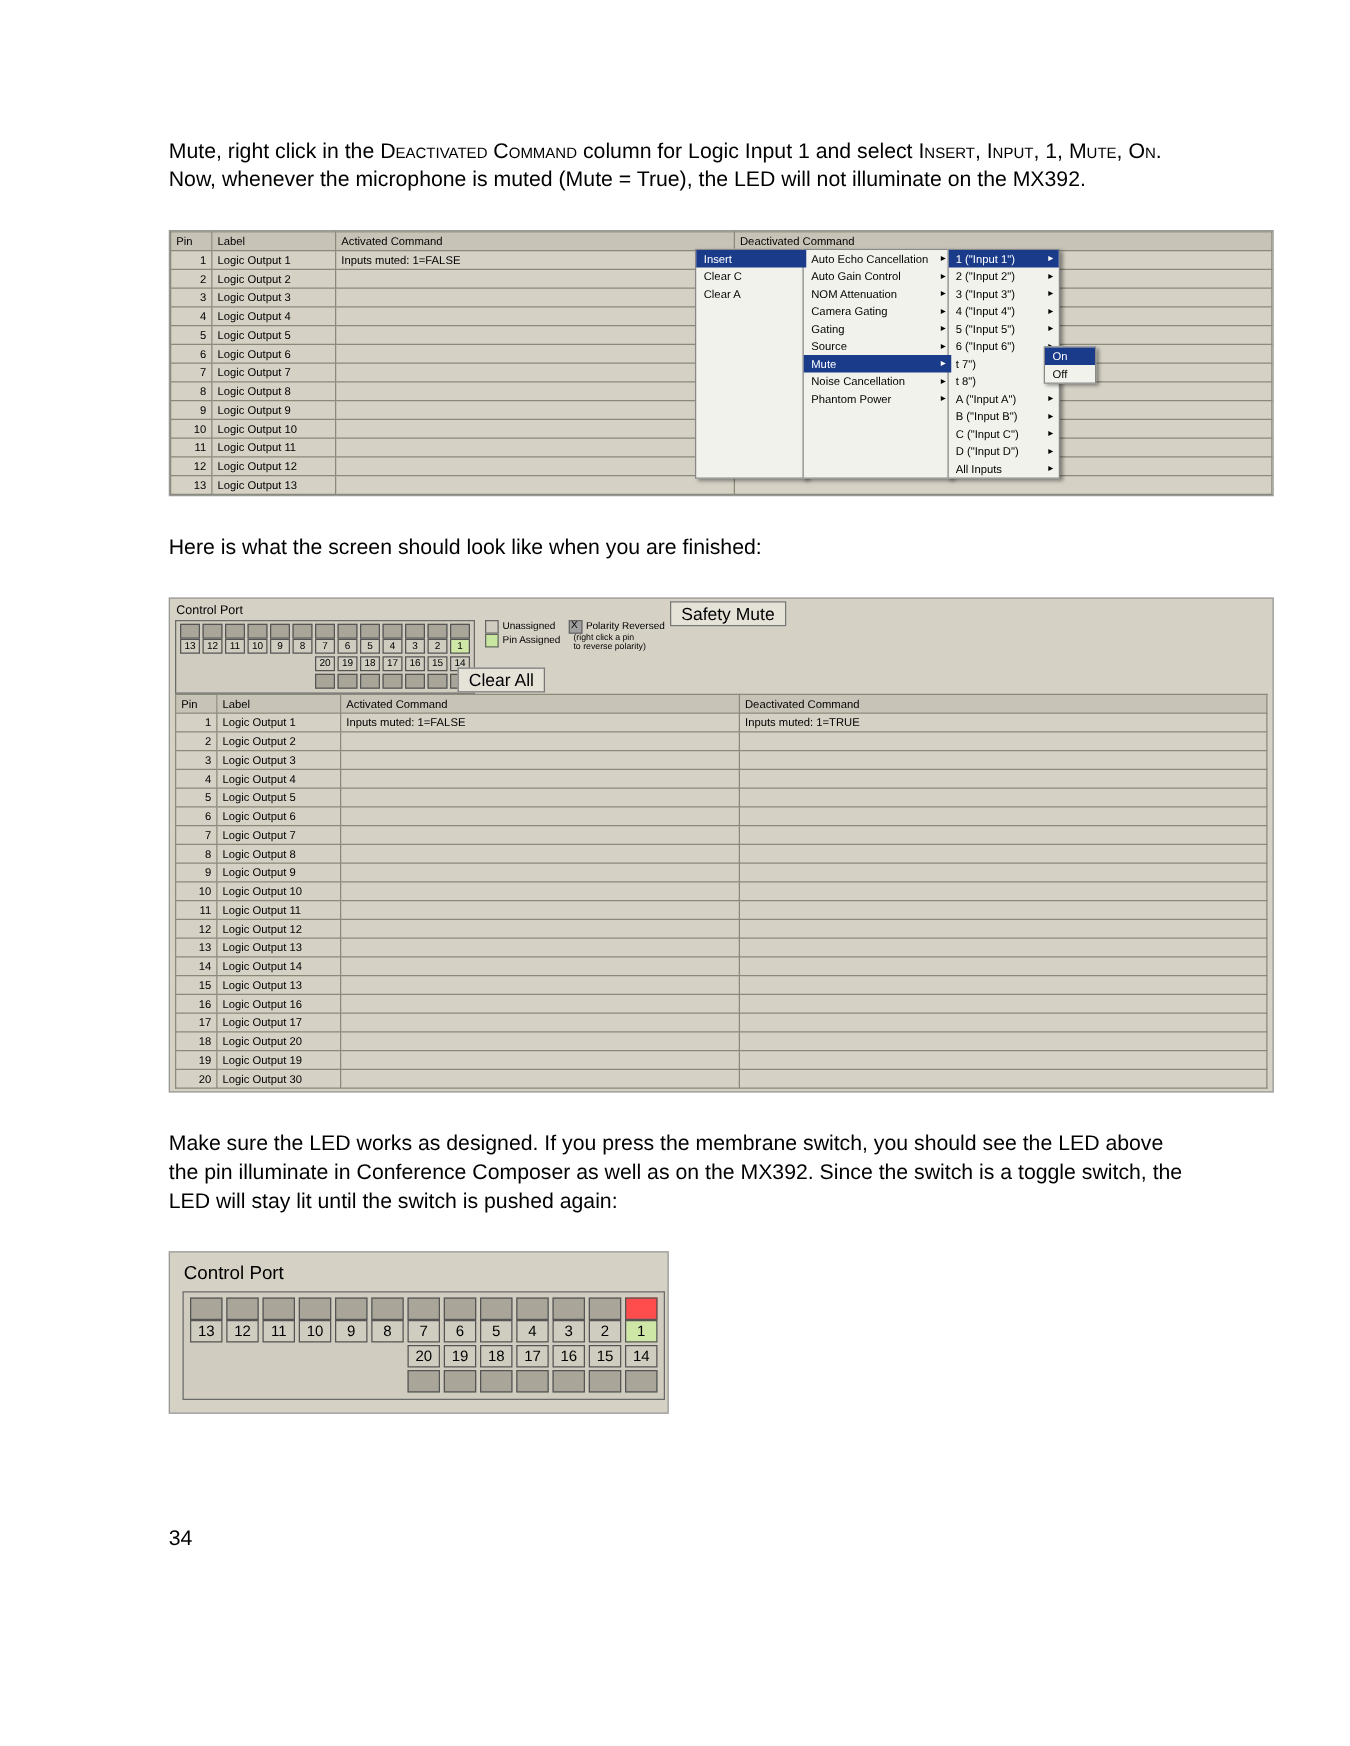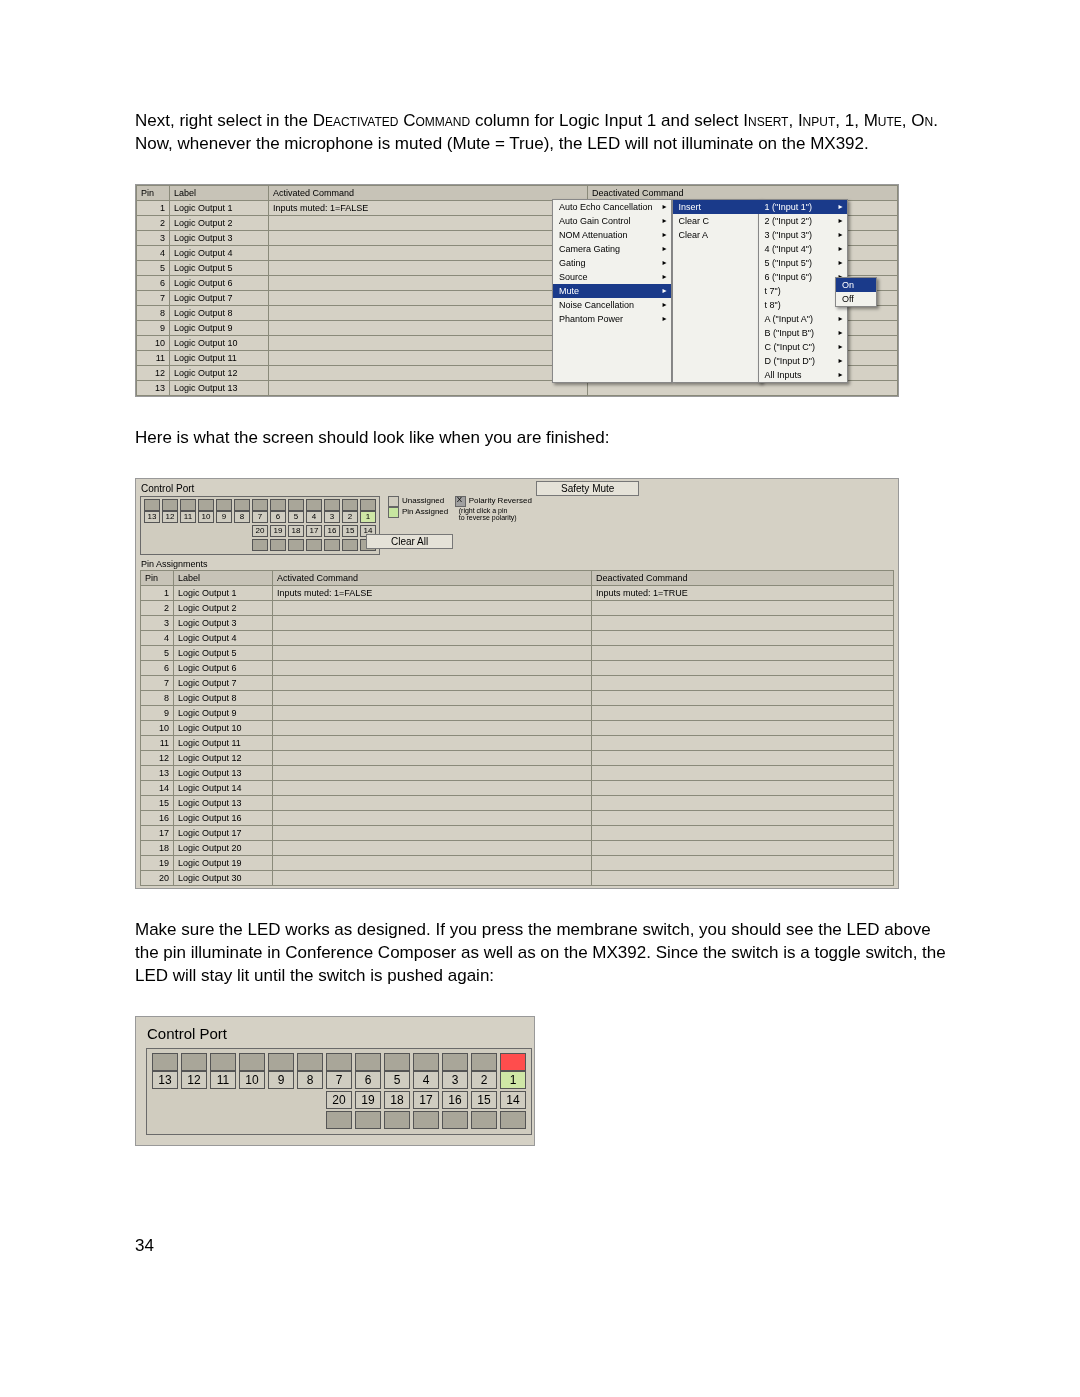--- a/index.html
+++ b/index.html
@@ -12,21 +12,21 @@
     color:#000;
     font-size:17px;
   }
   p.body-text { margin:0 0 28px 0; line-height:1.35; }
   .sc { font-variant:small-caps; }
   
   .panel {
     background:#d5d1c5;
     border:1px solid #999;
     margin:0 0 30px 0;
-    width:764px;
+    width:884px;
     font-family:"Tahoma","MS Sans Serif",sans-serif;
     font-size:9px;
     color:#000;
     box-sizing:border-box;
     position:relative;
   }
   
   table.pins { border-collapse:collapse; width:100%; table-layout:fixed; background:#d5d1c5;}
   table.pins th, table.pins td {
     border:1px solid #8a8a7a;
@@ -87,21 +87,21 @@
   }
   .legend { margin-left:8px; font-size:8px;}
   .legend .row{display:flex; align-items:flex-start; gap:3px; height:11px;}
   .swatch{width:9px;height:9px;border:1px solid #666;}
   .sw-un{background:#d0ccbf;}
   .sw-as{background:#c7e6a0;}
   .sw-pol{background:#a0a0a0; position:relative;}
   .sw-pol::after{content:"X"; position:absolute; left:1px; top:-2px; font-size:8px;}
   .btn{
     border:1px solid #777; background:#e5e2d8;
-    font-size:10px; padding:1px 24px; display:inline-block; cursor:default;
+    font-size:14px; padding:1px 8px; display:inline-block; cursor:default;
   }
   .safety{ position:absolute; top:2px; left:400px;}
   .clearall{ position:absolute; top:55px; left:230px;}
   #panel2 .pa-label{ font-size:9px; margin:4px 0 1px 1px;}
   table.pins.finished th.act, table.pins.finished td.act { width:310px; }
   table.pins.finished td.deact { }
   
   #panel3{
     width:400px;
     padding:8px 10px 10px 10px;
@@ -114,21 +114,21 @@
     width:24px; height:16px; line-height:16px; font-size:12px;
   }
   #panel3 .pin{ border-width:1px;}
   #panel3 .led.on{ background:#ff4d4d;}
   .pagenum{ text-align:left; font-size:17px; margin-top:90px;}
 </style>
 </head>
 <body>
 
 <p class="body-text">
-  <span>Next, right select in the </span><span class="sc">Deactivated Command</span><span> column for Logic Input 1 and select </span><span class="sc">Insert, Input, </span><span class="sc">1, Mute, On</span><span>.  Now, whenever the microphone is muted (Mute = True), the LED will not illuminate on the MX392.</span>
+  <span>Mute, right click in the </span><span class="sc">Deactivated Command</span><span> column for Logic Input 1 and select </span><span class="sc">Insert, Input, </span><span class="sc">1, Mute, On</span><span>.  Now, whenever the microphone is muted (Mute = True), the LED will not illuminate on the MX392.</span>
 </p>
 
 <div id="panel1" class="panel">
   <table class="pins">
     <thead>
         <tr>
       <th style="width:24px">Pin</th>
       <th style="width:90px">Label</th>
       <th class="act">Activated Command</th>
       <th>Deactivated Command</th>
@@ -209,35 +209,35 @@
         </tr>
         <tr>
           <td class="num">13</td>
           <td class="lab">Logic Output 13</td>
           <td class="act"></td>
           <td></td>
         </tr>
       </tbody>
   </table>
   <div class="menus">
+    <div class="menu" id="m1">
+        <div class="mi hl">Insert</div>
+        <div class="mi">Clear C</div>
+        <div class="mi">Clear A</div>
+      </div>
     <div class="menu menu2" id="m2">
         <div class="mi arrow">Auto Echo Cancellation</div>
         <div class="mi arrow">Auto Gain Control</div>
         <div class="mi arrow">NOM Attenuation</div>
         <div class="mi arrow">Camera Gating</div>
         <div class="mi arrow">Gating</div>
         <div class="mi arrow">Source</div>
         <div class="mi arrow hl">Mute</div>
         <div class="mi arrow">Noise Cancellation</div>
         <div class="mi arrow">Phantom Power</div>
-      </div>
-    <div class="menu" id="m1">
-        <div class="mi hl">Insert</div>
-        <div class="mi">Clear C</div>
-        <div class="mi">Clear A</div>
       </div>
     <div class="menu menu2" id="m3">
         <div class="mi arrow hl">1 ("Input 1")</div>
         <div class="mi arrow">2 ("Input 2")</div>
         <div class="mi arrow">3 ("Input 3")</div>
         <div class="mi arrow">4 ("Input 4")</div>
         <div class="mi arrow">5 ("Input 5")</div>
         <div class="mi arrow">6 ("Input 6")</div>
         <div class="mi arrow">t 7")</div>
         <div class="mi arrow">t 8")</div>
@@ -310,21 +310,20 @@
           <div class="led"></div>
         </div>
     </div>
     <div class="legend">
       <div class="row"><span class="swatch sw-un"></span><span>Unassigned</span>&nbsp;&nbsp;<span class="swatch sw-pol"></span><span>Polarity Reversed</span></div>
       <div class="row"><span class="swatch sw-as"></span><span>Pin Assigned</span>&nbsp;&nbsp;<span style="font-size:7px;white-space:pre">(right click a pin
 to reverse polarity)</span></div>
     </div>
   </div>
   <div class="btn clearall">Clear All</div>
-  <div class="pa-label">Pin Assignments</div>
   <table class="pins finished">
     <thead>
         <tr>
       <th style="width:24px">Pin</th>
       <th style="width:90px">Label</th>
       <th class="act">Activated Command</th>
       <th>Deactivated Command</th>
     </tr>
       </thead>
     <tbody id="p2body">

